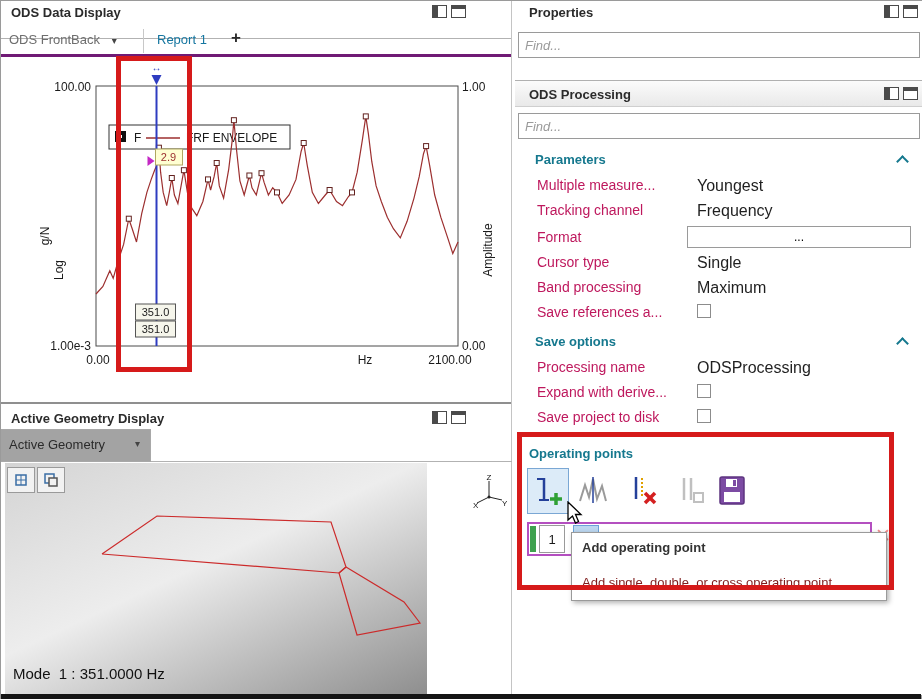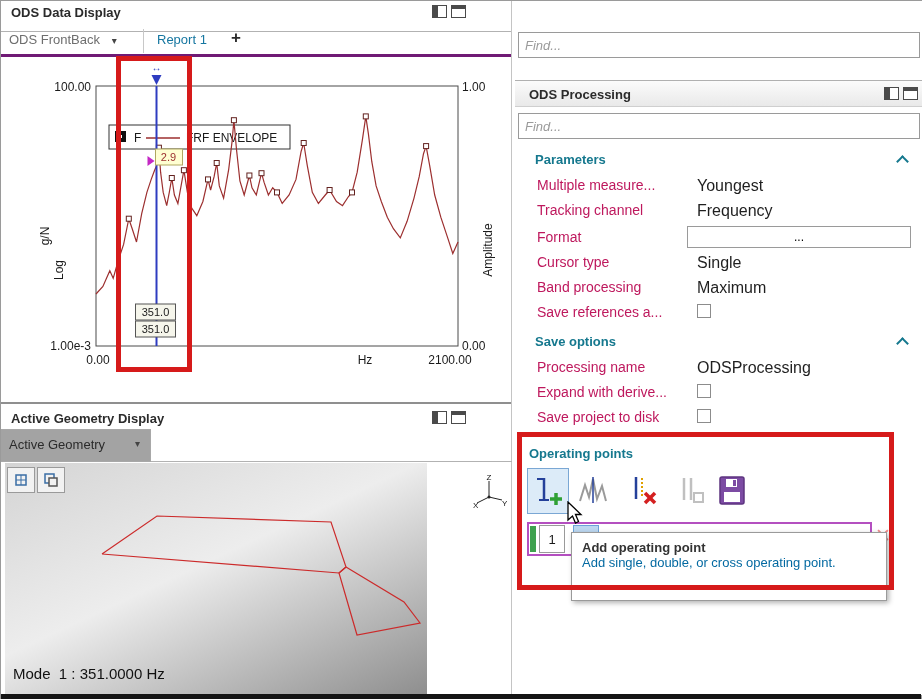--- a/index.html
+++ b/index.html
@@ -27,21 +27,21 @@
 svg text{font-family:"Liberation Sans","DejaVu Sans",sans-serif}
 .tab-label{white-space:nowrap}
 </style>
 </head>
 <body>
 
 <div id="screen">
 
   <div class="abs" style="left:0;top:0;width:511px;height:694px;border-right:1px solid #c4c4c4;background:#fff">
 
-    <div class="abs" style="left:0;top:0;width:100%;height:31px;border-bottom:1px solid #b2b2b2">
+    <div class="abs" style="left:0;top:0;width:100%;height:38px;border-bottom:1px solid #b2b2b2">
       <span class="panel-title abs" style="left:10px;top:4px">ODS Data Display</span>
       <span class="win-icons abs" style="right:45px;top:4px">
         <span class="win-icon dock"></span>
         <span class="win-icon max"></span>
       </span>
     </div>
 
     <div class="abs" style="left:0;top:24px;width:100%;height:32px;border-bottom:3px solid #701a75">
       <span class="abs tab-label" style="left:8px;top:7px;color:#6e6e6e">
         <span>ODS FrontBack</span>
@@ -144,20 +144,27 @@
       <line x1="18" y1="24" x2="31" y2="27" stroke="#222"></line>
       <circle cx="18" cy="24" r="1.5" fill="#222"></circle>
       <text x="18" y="7" text-anchor="middle" font-size="8" fill="#111">Z</text>
       <text x="2" y="35" font-size="8" fill="#111">X</text>
       <text x="31" y="33" font-size="8" fill="#111">Y</text>
     </svg>
   </div>
 
   <div class="abs" style="left:514px;top:0;width:408px;height:694px;background:#fff">
 
+    <div class="abs" style="left:0;top:0;width:100%;height:24px">
+      <span class="panel-title abs" style="left:14px;top:4px">Properties</span>
+      <span class="win-icons abs" style="right:5px;top:4px">
+        <span class="win-icon dock"></span>
+        <span class="win-icon max"></span>
+      </span>
+    </div>
 
     <input class="find abs" style="left: 3px; top: 31px; width: 402px;" placeholder="Find...">
 
     <div class="abs" style="left:0;top:79px;width:100%;height:27px;background:linear-gradient(#fbfbfb,#e9e9e9);border-top:1px solid #b0b0b0;border-bottom:1px solid #cfcfcf">
       <span class="panel-title abs" style="left:14px;top:6px">ODS Processing</span>
       <span class="win-icons abs" style="right:5px;top:6px">
         <span class="win-icon dock"></span>
         <span class="win-icon max"></span>
       </span>
     </div>
@@ -240,21 +247,21 @@
 
     <div class="abs" style="left:12px;top:521px;width:345px;height:34px;border:2px solid #b44fc0;background:#fff">
       <span class="abs" style="left:1px;top:2px;width:6px;height:26px;background:#3fa14f"></span>
       <span class="abs" style="left:10px;top:1px;width:26px;height:28px;border:1px solid #9a9a9a;text-align:center;line-height:28px;background:#fff">1</span>
       <span class="abs" style="left:44px;top:1px;width:26px;height:26px;background:#bcd7f0;border:1px solid #6aa1d8"></span>
     </div>
     <span class="abs" style="left:360px;top:523px;font-size:19px;font-weight:bold;color:#ef8d8d">✕</span>
 
     <div class="abs" style="left:56px;top:531px;width:316px;height:69px;background:#fff;border:1px solid #9a9a9a;box-shadow:2px 2px 5px rgba(0,0,0,.3);padding:7px 10px;z-index:60">
       <div style="font-weight:bold;color:#333;white-space:nowrap">Add operating point</div>
-      <div style="color:#0369a1;margin-top:0;white-space:nowrap">Add single, double, or cross operating point.</div>
+      <div style="color:#7f1d1d;margin-top:20px;white-space:nowrap">Add single, double, or cross operating point.</div>
     </div>
   </div>
 
   <div class="abs annotation" style="left:115px;top:55px;width:76px;height:316px"></div>
   <div class="abs annotation" style="left:516px;top:431px;width:377px;height:158px"></div>
 
   <svg class="abs" style="left:566px;top:500px;z-index:120" width="16" height="24">
     <polygon points="1,1 1,19 5.5,15 8.5,22 11.5,20.5 8.5,13.5 14,13.5" fill="#ffffff" stroke="#000000" stroke-width="1.3"></polygon>
   </svg>
 

